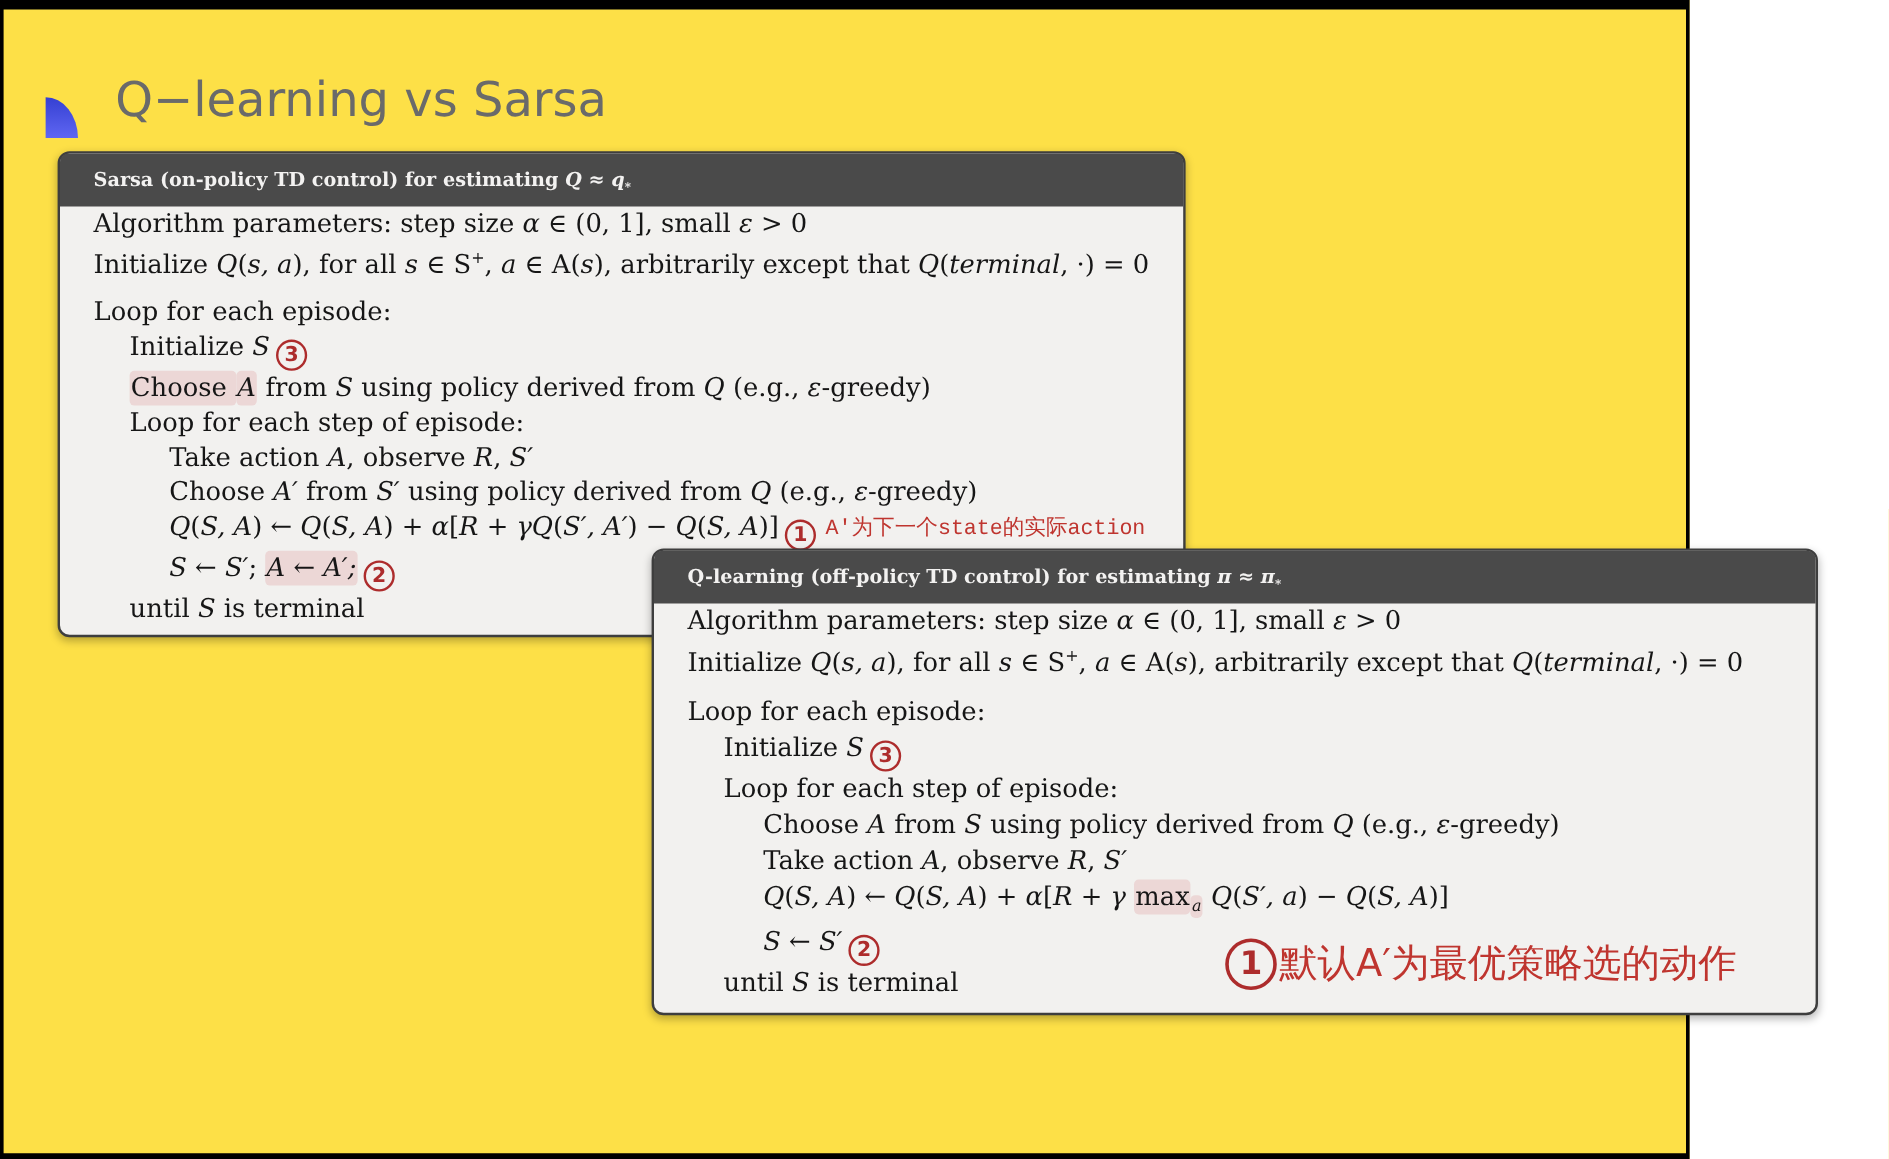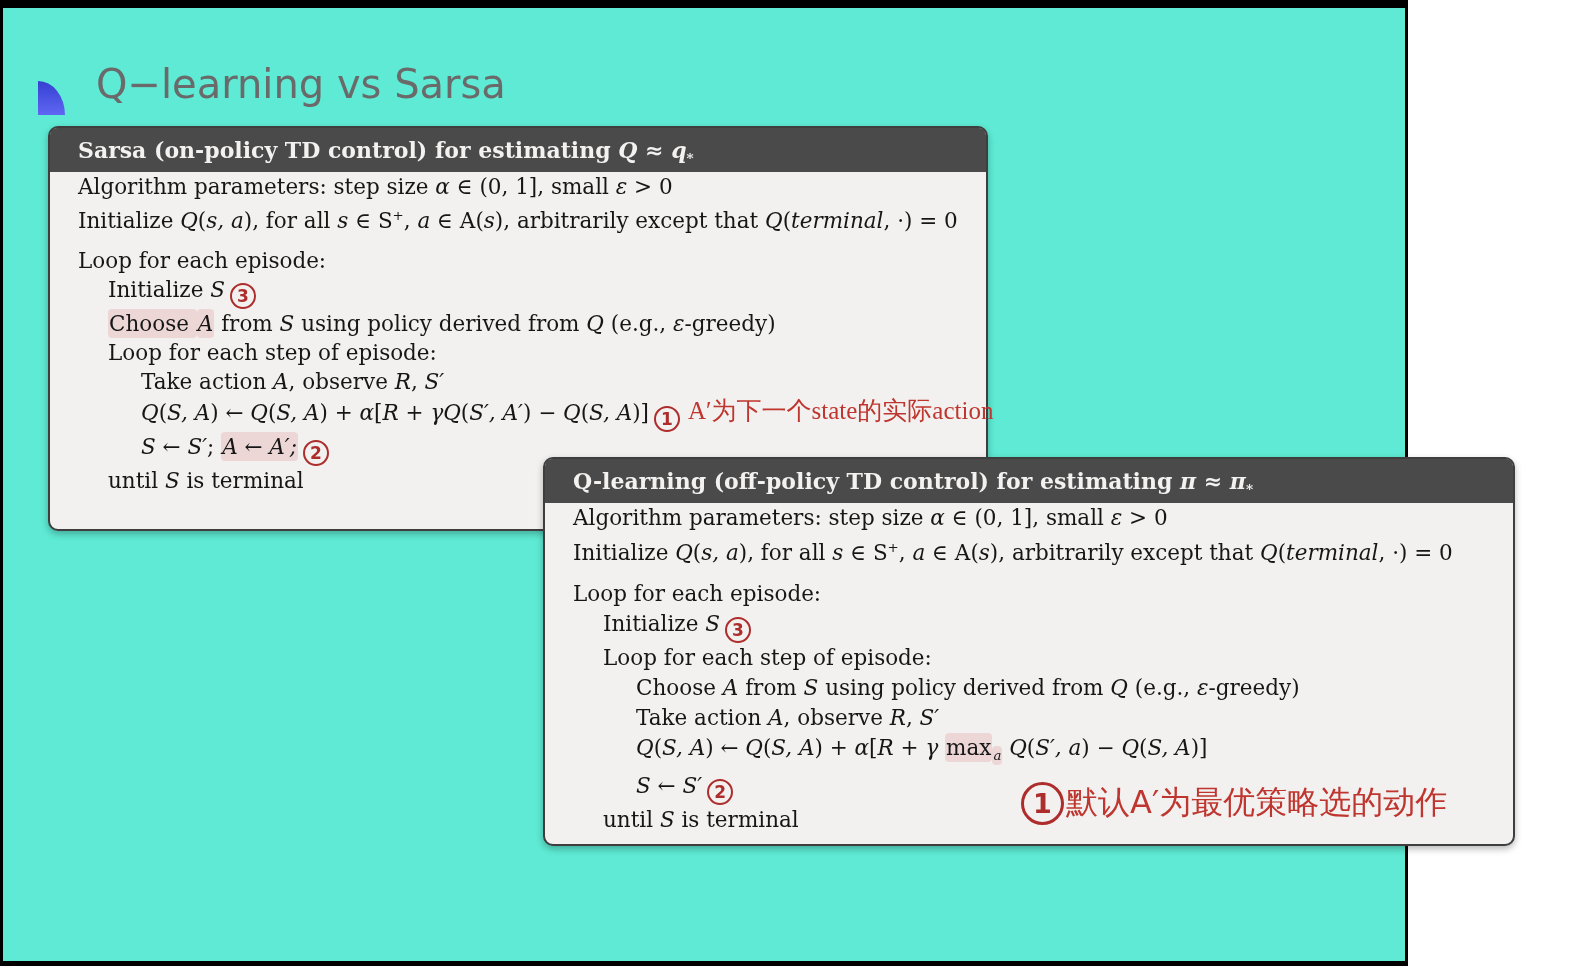--- a/index.html
+++ b/index.html
@@ -2,48 +2,48 @@
 <html style="--header_bg: #4a4a4a; --box_bg: #f2f1ef; --box_border: #3e3e3e; --highlight: #ecd7d6; --annotation_red: #bf352f; --badge_red: #ad2c2c; --accent_blue: #4149e0; --title_gray: #6a6a6a;"><head>
 <meta charset="utf-8">
 <style>
   :root{
     --header_bg:#4a4a4a; --box_bg:#f2f1ef; --box_border:#3e3e3e;
     --highlight:#ecd7d6; --annotation_red:#bf352f; --badge_red:#ad2c2c;
     --accent_blue:#4149e0; --title_gray:#6a6a6a;
   }
   *{margin:0;padding:0;box-sizing:border-box;}
   body{width:1574px;height:966px;overflow:hidden;background:#fff;font-family:"DejaVu Serif",serif;}
-  .stage{position:relative;width:1408px;height:966px;background:#5eead4;
+  .stage{position:relative;width:1408px;height:966px;background:#fde047;
          border:solid #000;border-width:8px 3px 5px 3px;}
   .slide-title{position:absolute;left:93px;top:53px;font-family:"DejaVu Sans","Liberation Sans",sans-serif;
          font-size:40px;color:var(--title_gray);letter-spacing:0px;}
   .accent{position:absolute;left:35px;top:73px;width:27px;height:34px;
          background:linear-gradient(to bottom,#3540d2,#5f66f2);
          border-top-right-radius:100% 100%;}
   .algo-box{position:absolute;background:var(--box_bg);border:2.5px solid var(--box_border);
          border-radius:10px;box-shadow:0 3px 7px rgba(0,0,0,0.28);}
   #sarsa-box{left:45px;top:118px;width:940px;height:405px;z-index:1;}
   #q-box{left:540px;top:449px;width:972px;height:389px;z-index:2;}
   .algo-header{background:var(--header_bg);color:#f3f2f1;height:44px;line-height:44px;
-         padding-left:28px;font-weight:bold;font-size:22px;border-radius:7px 7px 0 0;
+         padding-left:28px;font-weight:bold;font-size:16px;border-radius:7px 7px 0 0;
          white-space:nowrap;}
   .algo-body{font-size:21.5px;color:#161616;}
   #q-box .algo-body .aline{line-height:30px;}
   .aline{line-height:29px;white-space:nowrap;}
   .aline.gap{margin-top:11px;}
   .it{font-style:italic;}
   .rm{font-style:normal;}
   .hl{background:var(--highlight);border-radius:4px;padding:2px 1px;}
   .sup{font-size:62%;vertical-align:super;}
   .sub{font-size:62%;vertical-align:sub;}
   .badge{display:inline-block;width:26px;height:26px;border:2.5px solid var(--badge_red);
          border-radius:50%;color:var(--badge_red);text-align:center;line-height:22px;
          font-size:17px;font-weight:bold;font-family:"DejaVu Sans",sans-serif;font-style:normal;
          vertical-align:-5px;margin-left:5px;}
-  .red-note{font-family:Liberation Serif, serif;font-size:25px;
+  .red-note{font-family:Liberation Mono, monospace;font-size:18px;
          color:var(--annotation_red);margin-left:8px;vertical-align:1px;font-style:normal;}
   .q-annot{position:absolute;left:476px;top:322px;display:flex;align-items:center;z-index:3;}
   .q-annot .big-badge{display:inline-flex;align-items:center;justify-content:center;
          width:43px;height:43px;border:3px solid var(--badge_red);border-radius:50%;
          color:var(--badge_red);font-size:27px;font-weight:bold;
          font-family:"DejaVu Sans",sans-serif;flex:0 0 auto;}
   .q-annot .annot-text{font-family:"DejaVu Sans","Liberation Sans",sans-serif;font-size:32px;
          color:var(--annotation_red);margin-left:2px;white-space:nowrap;}
 </style>
 </head>
@@ -58,20 +58,21 @@
   <div class="algo-box" id="sarsa-box">
     <div class="algo-header"><span class="rm">Sarsa (on-policy TD control) for estimating </span><span class="it">Q</span><span class="rm"> ≈ </span><span class="it">q</span><span class="sub">*</span></div>
     <div class="algo-body">
         <div class="aline" style="padding-left: 28px;"><span class="rm">Algorithm parameters: step size </span><span class="it">α</span><span class="rm"> ∈ (0, 1], small </span><span class="it">ε</span><span class="rm"> &gt; 0</span></div>
         <div class="aline" style="padding-left: 28px;"><span class="rm">Initialize </span><span class="it">Q</span><span class="rm">(</span><span class="it">s, a</span><span class="rm">), for all </span><span class="it">s</span><span class="rm"> ∈ S</span><span class="sup">+</span><span class="rm">, </span><span class="it">a</span><span class="rm"> ∈ A(</span><span class="it">s</span><span class="rm">), arbitrarily except that </span><span class="it">Q</span><span class="rm">(</span><span class="it">terminal</span><span class="rm">, ·) = 0</span></div>
         <div class="aline gap" style="padding-left: 28px;"><span class="rm">Loop for each episode:</span></div>
         <div class="aline" style="padding-left: 58px;"><span class="rm">Initialize </span><span class="it">S</span><span class="badge">3</span></div>
         <div class="aline" style="padding-left: 58px;"><span class="rm hl">Choose </span><span class="it hl">A</span><span class="rm"> from </span><span class="it">S</span><span class="rm"> using policy derived from </span><span class="it">Q</span><span class="rm"> (e.g., </span><span class="it">ε</span><span class="rm">-greedy)</span></div>
         <div class="aline" style="padding-left: 58px;"><span class="rm">Loop for each step of episode:</span></div>
         <div class="aline" style="padding-left: 91px;"><span class="rm">Take action </span><span class="it">A</span><span class="rm">, observe </span><span class="it">R</span><span class="rm">, </span><span class="it">S′</span></div>
+        <div class="aline" style="padding-left: 91px;"><span class="rm">Choose </span><span class="it">A′</span><span class="rm"> from </span><span class="it">S′</span><span class="rm"> using policy derived from </span><span class="it">Q</span><span class="rm"> (e.g., </span><span class="it">ε</span><span class="rm">-greedy)</span></div>
         <div class="aline" style="padding-left: 91px;"><span class="it">Q</span><span class="rm">(</span><span class="it">S, A</span><span class="rm">) ← </span><span class="it">Q</span><span class="rm">(</span><span class="it">S, A</span><span class="rm">) + </span><span class="it">α</span><span class="rm">[</span><span class="it">R</span><span class="rm"> + </span><span class="it">γQ</span><span class="rm">(</span><span class="it">S′, A′</span><span class="rm">) − </span><span class="it">Q</span><span class="rm">(</span><span class="it">S, A</span><span class="rm">)]</span><span class="badge">1</span><span class="red-note">A′为下一个state的实际action</span></div>
         <div class="aline" style="padding-left: 91px;"><span class="it">S</span><span class="rm"> ← </span><span class="it">S′</span><span class="rm">; </span><span class="it hl">A ← A′;</span><span class="badge">2</span></div>
         <div class="aline" style="padding-left: 58px;"><span class="rm">until </span><span class="it">S</span><span class="rm"> is terminal</span></div>
       </div>
   </div>
 
   <div class="algo-box" id="q-box">
     <div class="algo-header"><span class="rm">Q-learning (off-policy TD control) for estimating </span><span class="it">π</span><span class="rm"> ≈ </span><span class="it">π</span><span class="sub">*</span></div>
     <div class="algo-body">
         <div class="aline" style="padding-left: 28px;"><span class="rm">Algorithm parameters: step size </span><span class="it">α</span><span class="rm"> ∈ (0, 1], small </span><span class="it">ε</span><span class="rm"> &gt; 0</span></div>

